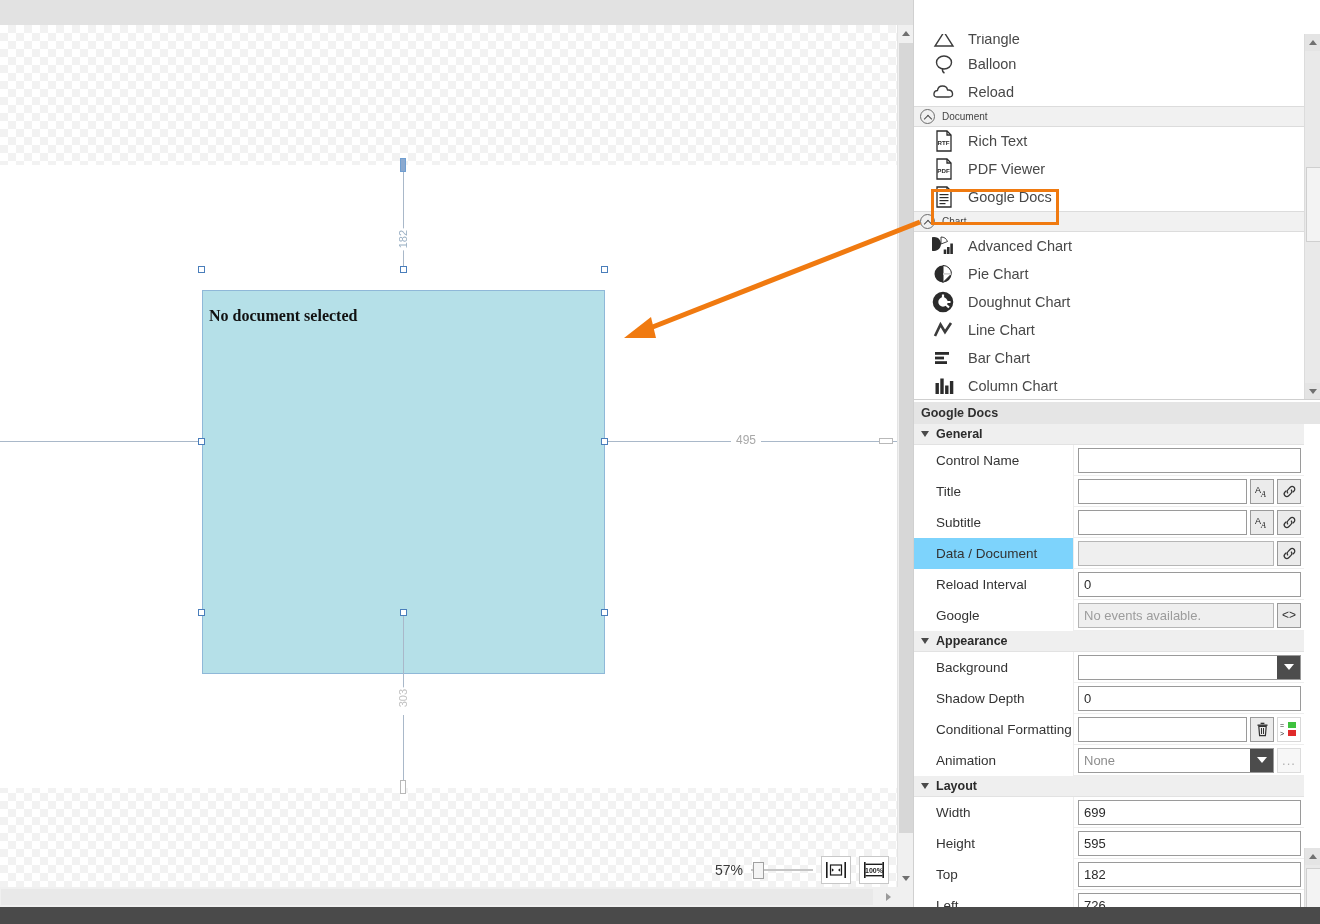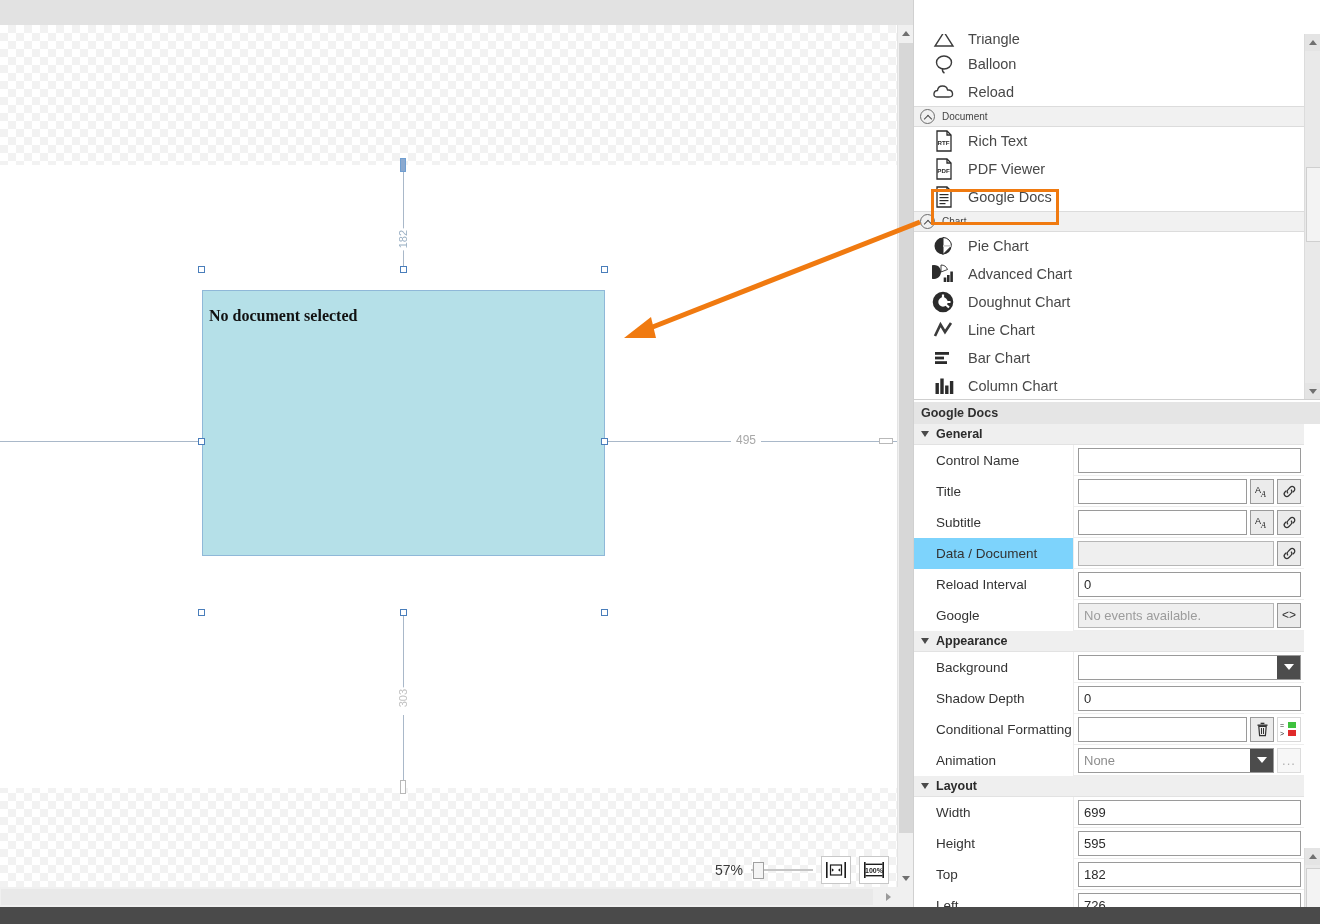--- a/index.html
+++ b/index.html
@@ -44,21 +44,21 @@
     position: absolute;
     left: 0; top: 140px;
     width: 897px; height: 623px;
     background: #ffffff;
   }
 
   
   #selected-control {
     position: absolute;
     left: 202px; top: 265px;
-    width: 403px; height: 266px;
+    width: 403px; height: 384px;
     background: #b5e0e8;
     border: 1px solid #8fb8d8;
   }
   #selected-control-label {
     position: absolute;
     left: 6px; top: 16px;
     font-family: "Liberation Serif", serif;
     font-size: 16px;
     font-weight: bold;
     color: #111111;
@@ -639,40 +639,40 @@
         </div>
 
         <div class="tb-group-header">
           <span class="chev-circle"></span>
           <span class="gname">Chart</span>
         </div>
 
         <div class="tb-item">
           <span class="tb-icon">
             <svg width="24" height="22" viewBox="0 0 24 22">
-              <circle cx="11" cy="11" r="8.5" fill="#2b2b2b"></circle>
-              <path d="M11 11 L11 2.5 A8.5 8.5 0 0 1 19.5 11 Z" fill="#ffffff" stroke="#2b2b2b" stroke-width="1"></path>
-              <path d="M11 11 L19.5 11 L11 19.5 Z" fill="#ffffff" stroke="#2b2b2b" stroke-width="1"></path>
-              <path d="M11 11 L19.5 11" stroke="#ffffff" stroke-width="1.4"></path>
-            </svg>
-          </span>
-          <span class="tname">Pie Chart</span>
-        </div>
-
-        <div class="tb-item">
-          <span class="tb-icon">
-            <svg width="24" height="22" viewBox="0 0 24 22">
               <path d="M9 9 A7 7 0 1 1 9 8.9 Z" fill="#2b2b2b"></path>
               <path d="M9 9 L9 2 A7 7 0 0 1 15.5 6.5 Z" fill="#ffffff" stroke="#2b2b2b" stroke-width="0.9"></path>
               <rect x="15" y="12" width="2.6" height="7" fill="#2b2b2b"></rect>
               <rect x="18.3" y="8.5" width="2.6" height="10.5" fill="#2b2b2b"></rect>
               <rect x="11.7" y="14.5" width="2.6" height="4.5" fill="#2b2b2b"></rect>
             </svg>
           </span>
           <span class="tname">Advanced Chart</span>
+        </div>
+
+        <div class="tb-item">
+          <span class="tb-icon">
+            <svg width="24" height="22" viewBox="0 0 24 22">
+              <circle cx="11" cy="11" r="8.5" fill="#2b2b2b"></circle>
+              <path d="M11 11 L11 2.5 A8.5 8.5 0 0 1 19.5 11 Z" fill="#ffffff" stroke="#2b2b2b" stroke-width="1"></path>
+              <path d="M11 11 L19.5 11 L11 19.5 Z" fill="#ffffff" stroke="#2b2b2b" stroke-width="1"></path>
+              <path d="M11 11 L19.5 11" stroke="#ffffff" stroke-width="1.4"></path>
+            </svg>
+          </span>
+          <span class="tname">Pie Chart</span>
         </div>
 
         <div class="tb-item">
           <span class="tb-icon">
             <svg width="24" height="22" viewBox="0 0 24 22">
               <circle cx="11" cy="11" r="7.5" fill="none" stroke="#2b2b2b" stroke-width="5.6"></circle>
               <path d="M11 3.5 L11 11 L18.5 11" stroke="#ffffff" stroke-width="2.2" fill="none"></path>
               <path d="M11 11 L17 16.5" stroke="#ffffff" stroke-width="2.2" fill="none"></path>
             </svg>
           </span>

